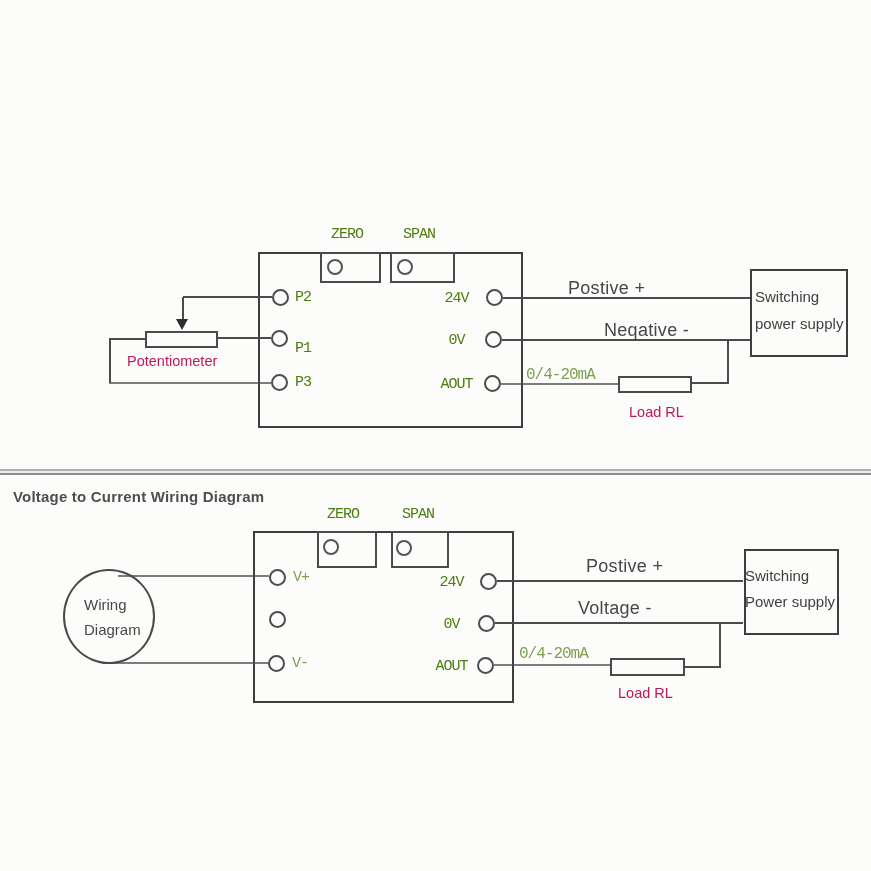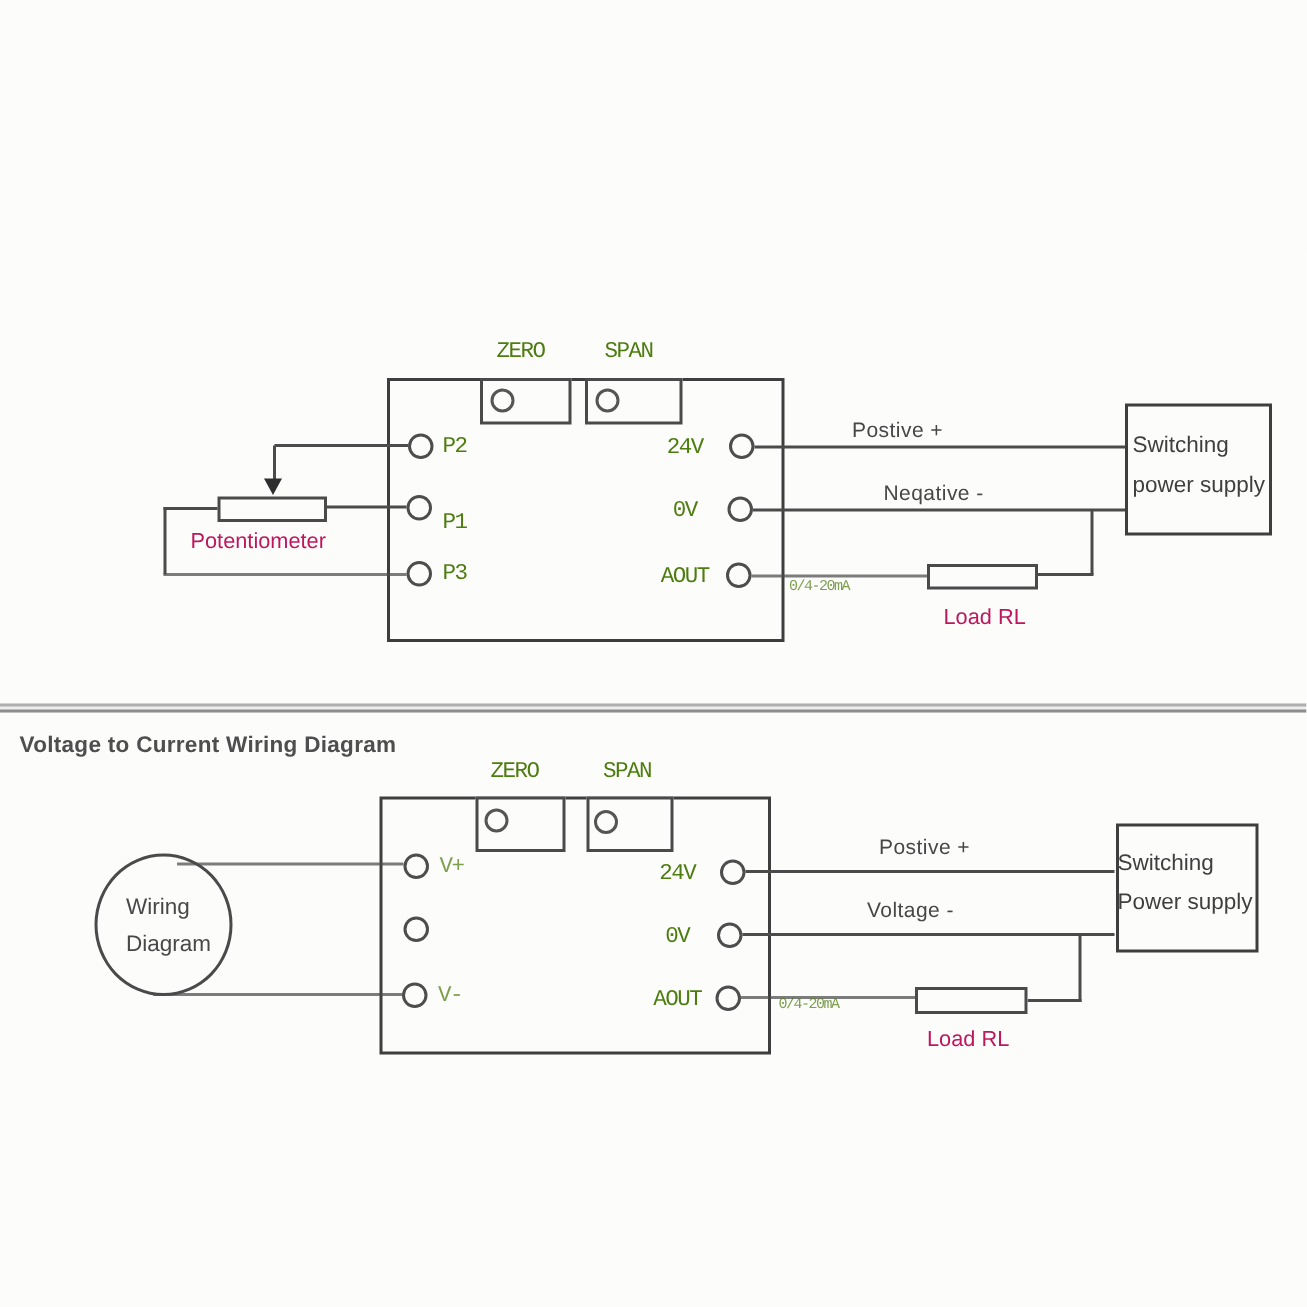--- a/index.html
+++ b/index.html
@@ -20,24 +20,24 @@
     border-radius:50%; background:#fcfcfb;
   }
   .trim {
     position:absolute; width:12px; height:12px; border:2px solid #555;
     border-radius:50%; background:#fcfcfb;
   }
   .mono {
     position:absolute; font-family:"Liberation Mono", monospace;
     font-size:15px; color:#4d7c0f; white-space:nowrap; letter-spacing:-1px;
   }
-  .mono.sm { font-size:10px;margin-top:20px; }
+  .mono.sm { font-size:16px; }
   .ralign { text-align:center; }
   .slabel {
-    position:absolute; font-size:14px; color:#474747;
+    position:absolute; font-size:18px; color:#474747;
     white-space:nowrap; letter-spacing:.3px;
   }
   .hw { position:absolute; height:2px; background:#4b4b4b; }
   .vw { position:absolute; width:2px; background:#4b4b4b; }
   .faint { opacity:.72; }
   .arrow-down {
     position:absolute; width:0; height:0;
     border-left:6px solid transparent; border-right:6px solid transparent;
     border-top:11px solid #2e2e2e;
   }
@@ -88,21 +88,21 @@
   <div class="hw" style="left:109px; top:338px; width:36px;"></div>
   <div class="vw" style="left:109px; top:338px; height:45px;"></div>
   <div class="hw faint" style="left:109px; top:382px; width:162px;"></div>
   <div class="hw" style="left:503px; top:297px; width:247px;"></div>
   <div class="hw" style="left:502px; top:339px; width:248px;"></div>
   <div class="vw" style="left:727px; top:340px; height:43px;"></div>
   <div class="hw" style="left:692px; top:382px; width:37px;"></div>
   <div class="hw faint" style="left:501px; top:383px; width:117px;"></div>
 
   <div class="slabel" style="left:568px; top:278px;">Postive +</div>
-  <div class="slabel" style="left:589px; top:320px;">Neqative -</div>
+  <div class="slabel" style="left:604px; top:320px;">Neqative -</div>
   <div class="mono sm faint" style="left:526px; top:366px;">0/4-20mA</div>
 
   <div class="tbox" style="left:618px; top:376px; width:74px; height:17px;"></div>
   <div class="potlabel" style="left:629px; top:404px;">Load RL</div>
 
   <div class="box" style="left:750px; top:269px; width:98px; height:88px;"></div>
   <div class="psu-text" style="left:755px; top:283px;">
     <div>Switching</div>
     <div>power supply</div>
   </div>

